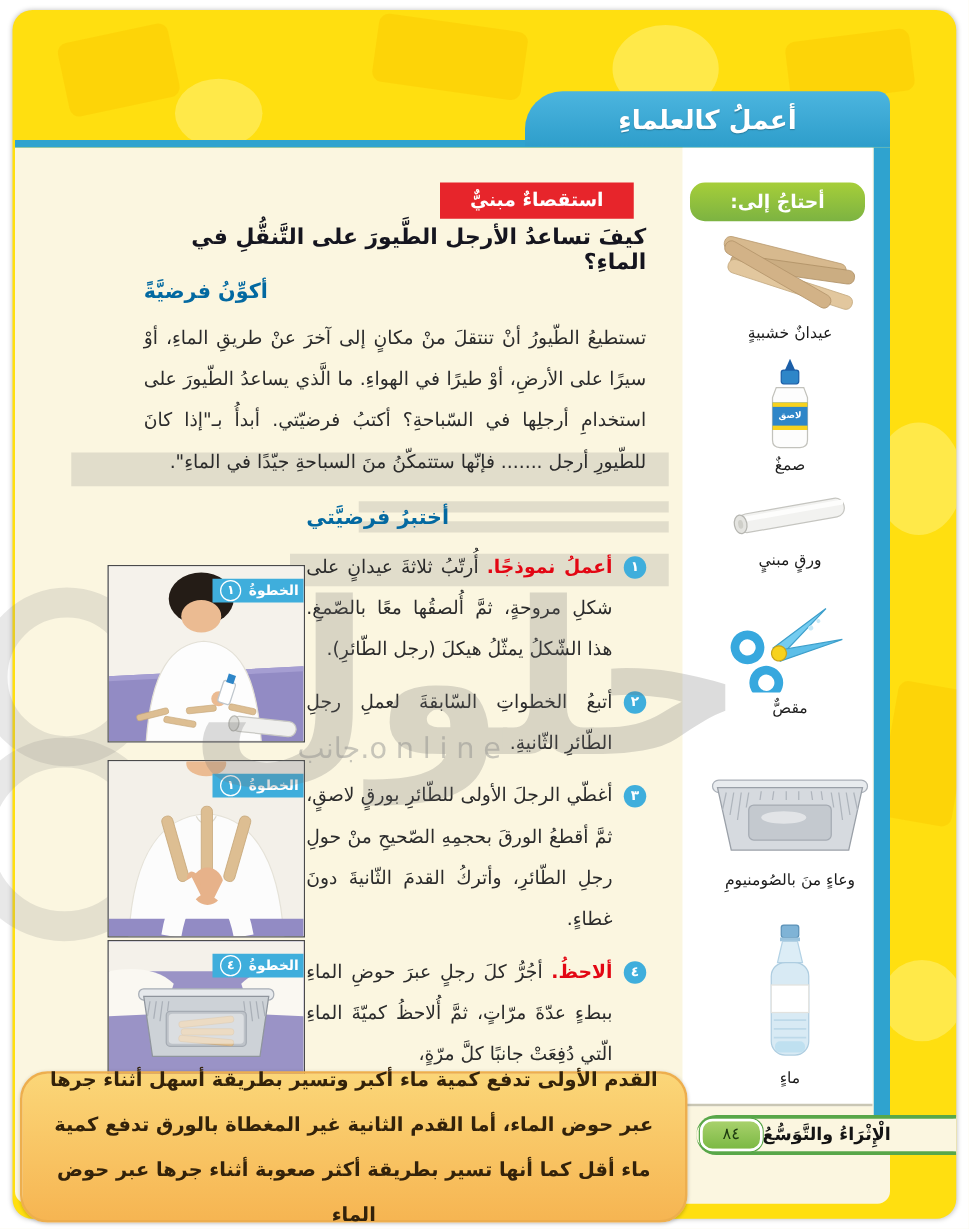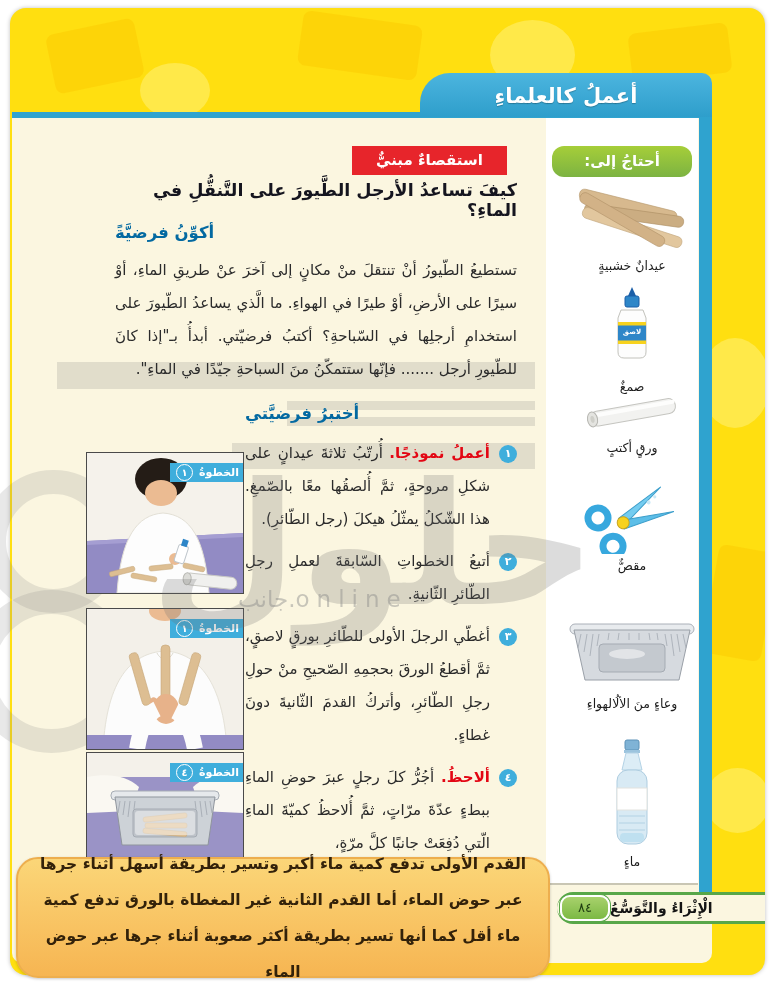--- a/index.html
+++ b/index.html
@@ -237,21 +237,21 @@
     <g stroke-width=".6">
       <rect x="8" y="12" width="100" height="11" rx="5" fill="#D7B98E" stroke="#B99B70" transform="rotate(14 58 18)"></rect>
       <rect x="14" y="22" width="100" height="11" rx="5" fill="#CBAD82" stroke="#AD8F64" transform="rotate(8 64 28)"></rect>
       <rect x="10" y="34" width="104" height="11" rx="5" fill="#E2C79E" stroke="#C4A97F" transform="rotate(18 62 40)"></rect>
       <rect x="4" y="26" width="96" height="11" rx="5" fill="#D2B287" stroke="#B4946A" transform="rotate(30 52 32)"></rect>
     </g>
   </svg>
   <div class="cap">عيدانٌ خشبيةٍ</div>
 </div>
 
-<div class="abs mat" style="top:286px;gap:15px;">
+<div class="abs mat" style="top:286px;">
   <div style="position:relative;width:44px;height:74px;">
     <svg width="44" height="74" viewBox="0 0 44 74">
       <polygon points="22,1 26,10 18,10" fill="#1B5FA8"></polygon>
       <rect x="15" y="10" width="14" height="11" rx="2" fill="#2E86C8" stroke="#1B5FA8"></rect>
       <path d="M11,24 L33,24 L36,32 L36,66 Q36,72 30,72 L14,72 Q8,72 8,66 L8,32 Z" fill="#FDFDFD" stroke="#C2C2BC"></path>
       <rect x="8" y="36" width="28" height="22" fill="#2E86C8"></rect>
       <rect x="8" y="36" width="28" height="3.5" fill="#F7D21E"></rect>
       <rect x="8" y="54.5" width="28" height="3.5" fill="#F7D21E"></rect>
     </svg>
     <span class="glue-label" style="left:0;top:42px;width:44px;text-align:center;">لاصق</span>
@@ -261,21 +261,21 @@
 
 <div class="abs mat" style="top:390px;">
   <svg width="104" height="46" viewBox="0 0 104 46">
     <g transform="rotate(-10 52 23)">
       <rect x="10" y="15" width="86" height="15" rx="7" fill="#F2F2F0" stroke="#C5C5C0"></rect>
       <rect x="10" y="17" width="86" height="4" rx="2" fill="#FDFDFC"></rect>
       <ellipse cx="12" cy="22.5" rx="5" ry="7.5" fill="#E4E4E0" stroke="#B5B5B0"></ellipse>
       <ellipse cx="12" cy="22.5" rx="2" ry="3.5" fill="#CFCFC9"></ellipse>
     </g>
   </svg>
-  <div class="cap">ورقٍ أكتبٍ</div>
+  <div class="cap">ورقٍ مبنيٍ</div>
 </div>
 
 <div class="abs mat" style="top:482px;">
   <svg width="96" height="72" viewBox="0 0 96 72">
     <g transform="rotate(-28 48 36)">
       <polygon points="36,30 88,22 40,38" fill="#74CCF0" stroke="#3E9FCB"></polygon>
       <polygon points="36,42 88,50 40,34" fill="#5CBEE8" stroke="#3E9FCB"></polygon>
       <circle cx="70" cy="30" r="2" fill="#C9E9F7"></circle>
       <circle cx="78" cy="28" r="1.6" fill="#C9E9F7"></circle>
       <circle cx="38" cy="36" r="6" fill="#F7D21E" stroke="#C9A41B"></circle>
@@ -302,21 +302,21 @@
       <line x1="44" y1="37" x2="43" y2="44"></line>
         <line x1="54" y1="37" x2="53" y2="44"></line>
       <line x1="64" y1="37" x2="64" y2="44"></line>
         <line x1="74" y1="37" x2="74" y2="44"></line>
       <line x1="84" y1="37" x2="85" y2="44"></line>
         <line x1="92" y1="37" x2="93" y2="44"></line>
     </g>
     <rect x="34" y="48" width="66" height="28" rx="4" fill="#C4C9CF" stroke="#A5ABB3"></rect>
     <ellipse cx="62" cy="58" rx="18" ry="5" fill="rgba(255,255,255,.5)"></ellipse>
   </svg>
-  <div class="cap">وعاءٍ منَ الألُالهواءِ</div>
+  <div class="cap">وعاءٍ منَ بالصُومنيومِ</div>
 </div>
 
 <div class="abs mat" style="top:738px;">
   <svg width="48" height="112" viewBox="0 0 48 112">
     <rect x="17" y="2" width="14" height="10" rx="2" fill="#7FB3D6" stroke="#5C92B8"></rect>
     <rect x="16" y="12" width="16" height="3" fill="#9CC4DE"></rect>
     <polygon points="18,15 30,15 34,32 14,32" fill="#DCEDF6" stroke="#B3D2E5"></polygon>
     <rect x="9" y="32" width="30" height="74" rx="11" fill="#D8EAF4" stroke="#AECDE0"></rect>
     <rect x="9" y="50" width="30" height="22" fill="#FFFFFF" stroke="#E2E2DE"></rect>
     <g stroke="#BDD9E9" stroke-width="1.4">

